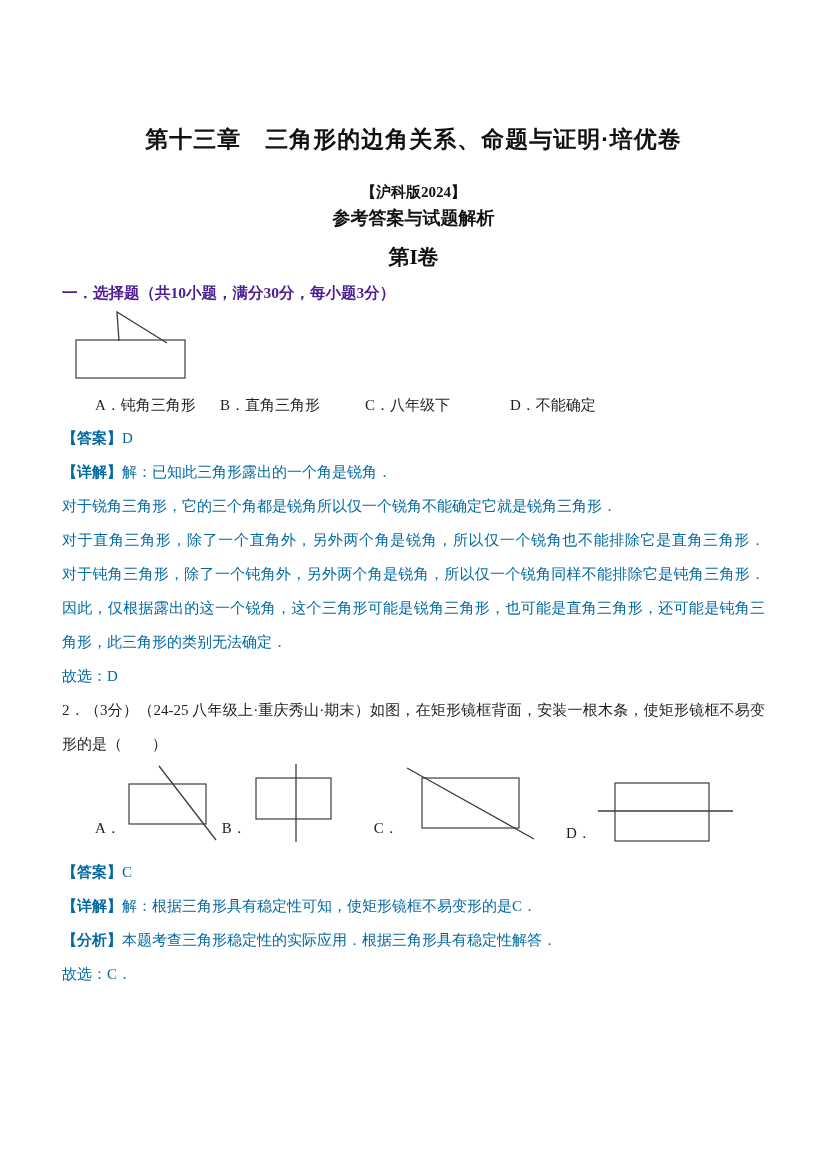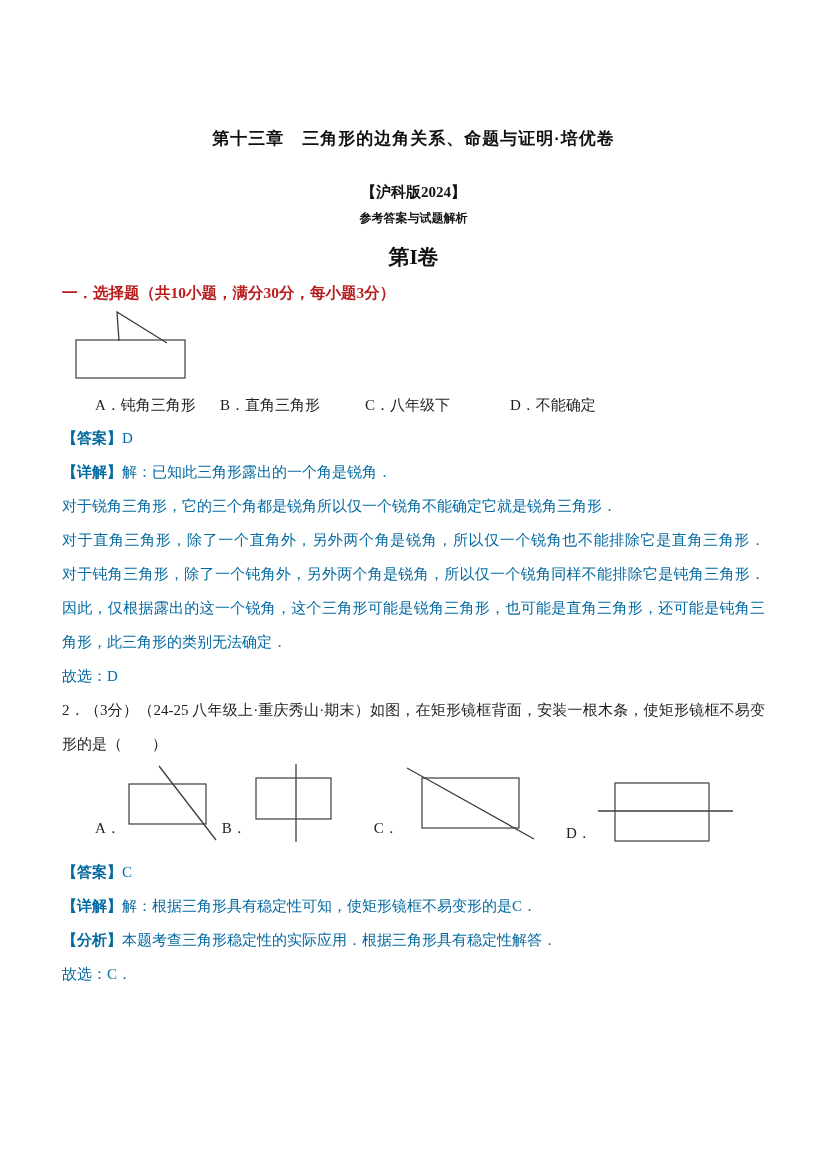--- a/index.html
+++ b/index.html
@@ -10,41 +10,41 @@
     background:#ffffff;
     box-sizing:border-box;
     padding:0 62px;
     overflow:hidden;
     font-family:"Liberation Serif","DejaVu Sans",serif;
     color:#1f1f1f;
     font-size:15px;
   }
   .doc-title{
     margin:124px 0 0 0;
-    font-size:17px;font-weight:bold;
+    font-size:23px;font-weight:bold;
     text-align:center;line-height:30px;
     letter-spacing:1px;
     font-family:"Liberation Sans","DejaVu Sans",sans-serif;
     color:#111;
   }
   .edition{
     margin-top:28px;
     text-align:center;font-weight:bold;font-size:15px;line-height:20px;color:#111;
   }
   .subtitle{
     margin-top:8px;
-    text-align:center;font-weight:bold;font-size:12px;line-height:16px;color:#111;
+    text-align:center;font-weight:bold;font-size:18px;line-height:16px;color:#111;
   }
   .volume{
     margin:16px 0 0 0;
     text-align:center;font-size:21px;font-weight:bold;line-height:30px;color:#111;
   }
   .section-heading{
     margin:10px 0 0 0;
-    font-size:15.5px;font-weight:bold;line-height:22px;color:#b91c1c;
+    font-size:15.5px;font-weight:bold;line-height:22px;color:#4c1d95;
   }
   .qline{line-height:34px;margin:0;}
   .stem-block{margin-top:4px;}
   .jfull{text-align:justify;text-align-last:justify;}
   .fig1-wrap{margin:6px 0 0 12px;height:72px;}
   .optrow{
     display:flex;margin-top:12px;line-height:22px;padding-left:33px;
   }
   .optrow .opt1{width:125px;}
   .optrow .opt2{width:145px;}

